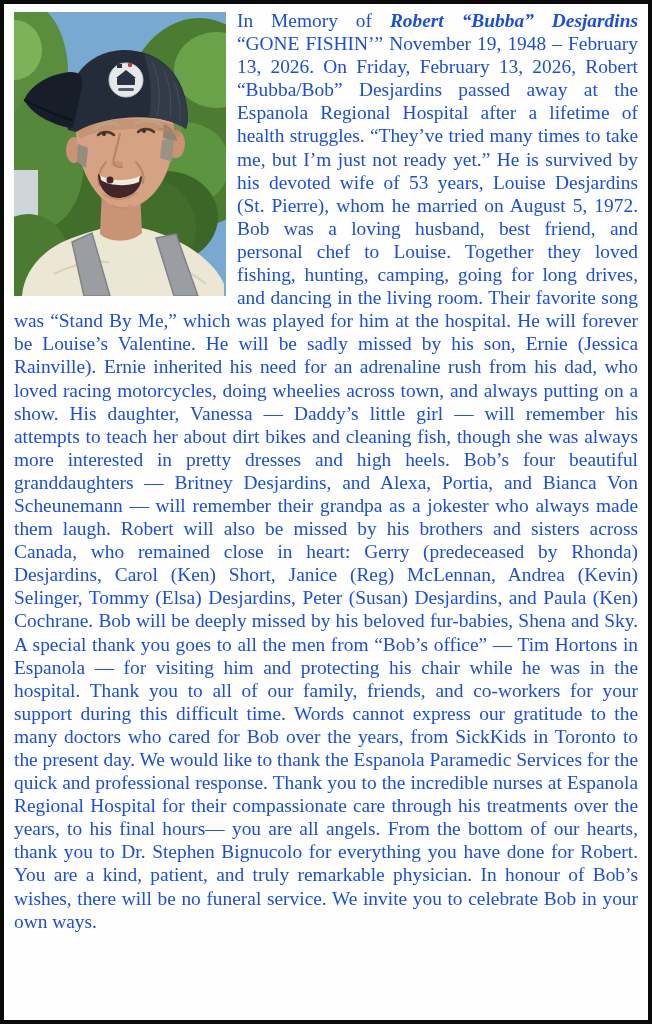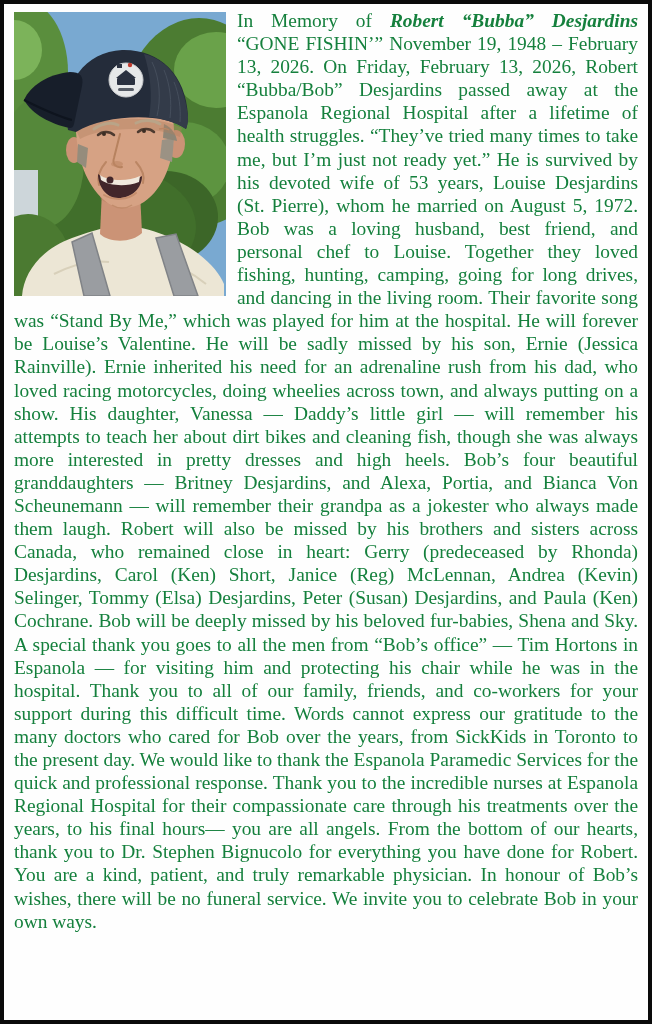--- a/index.html
+++ b/index.html
@@ -15,21 +15,21 @@
     border: 4px solid #0a0a0a;
     padding: 5px 10px 6px 10px;
     overflow: hidden;
     position: relative;
   }
   .obit-text {
     margin: 0;
     font-family: "Liberation Serif", "DejaVu Serif", serif;
     font-size: 19.4px;
     line-height: 23.1px;
-    color: #15803d;
+    color: #1d4ed8;
     text-align: justify;
     text-justify: inter-word;
   }
   .deceased-name {
     font-weight: bold;
     font-style: italic;
   }
   .photo {
     float: left;
     width: 212px;

